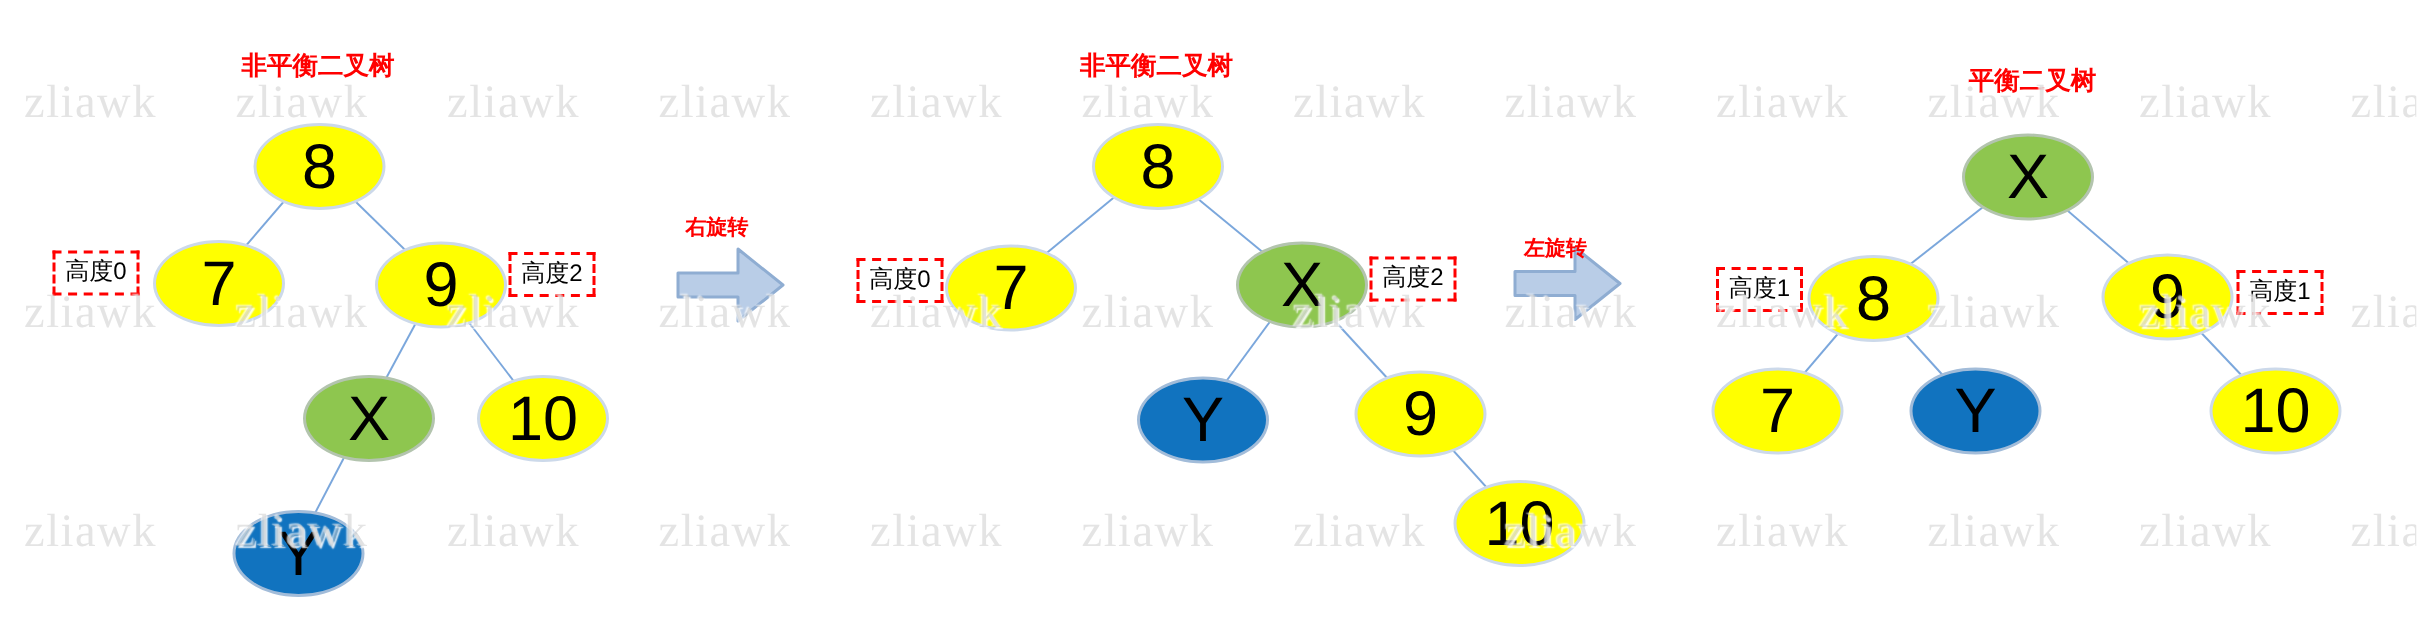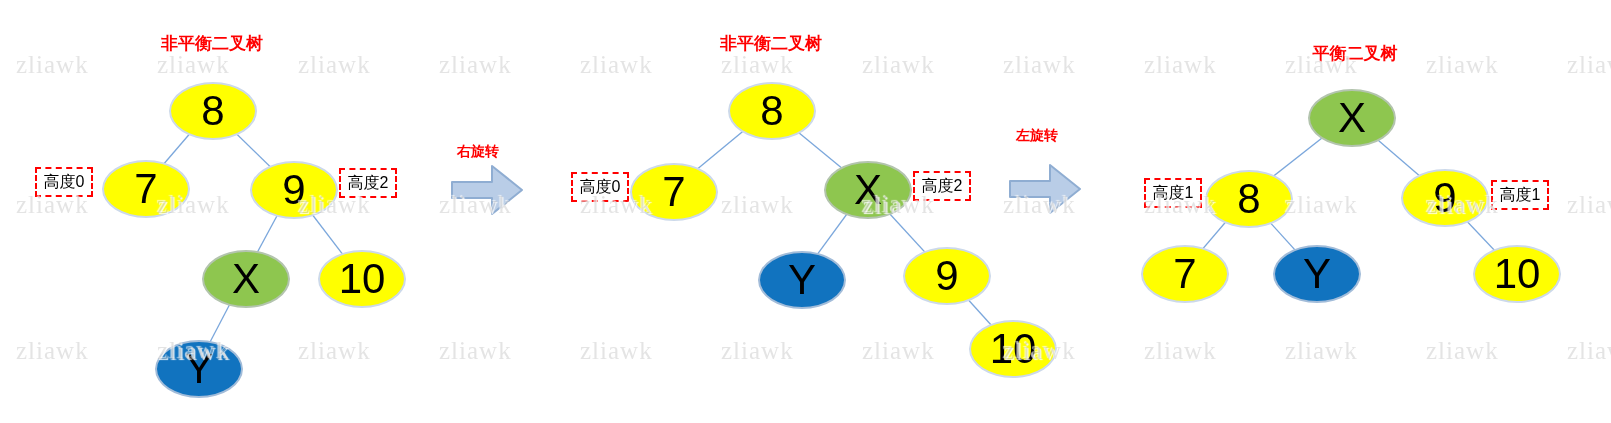--- a/index.html
+++ b/index.html
@@ -25,21 +25,21 @@
   .rot-label{
     position:absolute;transform:translateX(-50%);z-index:2;
     color:var(--accent_red,#ff0000);font-size:14px;font-weight:bold;white-space:nowrap;
   }
   .hbox{
     position:absolute;z-index:2;width:54px;height:26px;line-height:26px;text-align:center;
     border:2px dashed var(--accent_red,#ff0000);color:#000;font-size:16px;background:transparent;white-space:nowrap;
   }
   .wm-layer{position:absolute;left:0;top:0;width:100%;height:100%;z-index:3;pointer-events:none;}
   .wm{
-    position:absolute;font-family:"Liberation Serif",serif;font-size:25px;letter-spacing:1px;
+    position:absolute;font-family:"Liberation Serif",serif;font-size:31px;letter-spacing:1px;
     color:rgba(195,195,195,0.45);
     text-shadow:1px 1px 1px rgba(255,255,255,0.9), -1px -1px 1px rgba(255,255,255,0.7);
     white-space:nowrap;line-height:1;
   }
 </style>
 </head>
 <body>
 
 <div class="canvas">
 
@@ -84,21 +84,21 @@
 
   <div class="node yellow" style="left:728px;top:82px;">8</div>
   <div class="node yellow" style="left:630px;top:163px;">7</div>
   <div class="node green" style="left:824px;top:161px;">X</div>
   <div class="node blue" style="left:758px;top:251px;">Y</div>
   <div class="node yellow" style="left:903px;top:247px;">9</div>
   <div class="node yellow" style="left:969px;top:320px;">10</div>
   <div class="hbox" style="left:571px;top:172px;">高度0</div>
   <div class="hbox" style="left:913px;top:171px;">高度2</div>
 
-  <div class="rot-label" style="left:1037px;top:127px;">左旋转</div>
+  <div class="rot-label" style="left:1037px;top:157px;">左旋转</div>
   <svg class="layer arrow" width="1611" height="423">
     <polygon transform="translate(1010,162)" points="0,19 40,19 40,3 70,27 40,51 40,35 0,35"></polygon>
   </svg>
 
   <div class="node green" style="left:1308px;top:89px;">X</div>
   <div class="node yellow" style="left:1205px;top:170px;">8</div>
   <div class="node yellow" style="left:1401px;top:169px;">9</div>
   <div class="node yellow" style="left:1141px;top:245px;">7</div>
   <div class="node blue" style="left:1273px;top:245px;">Y</div>
   <div class="node yellow" style="left:1473px;top:245px;">10</div>

